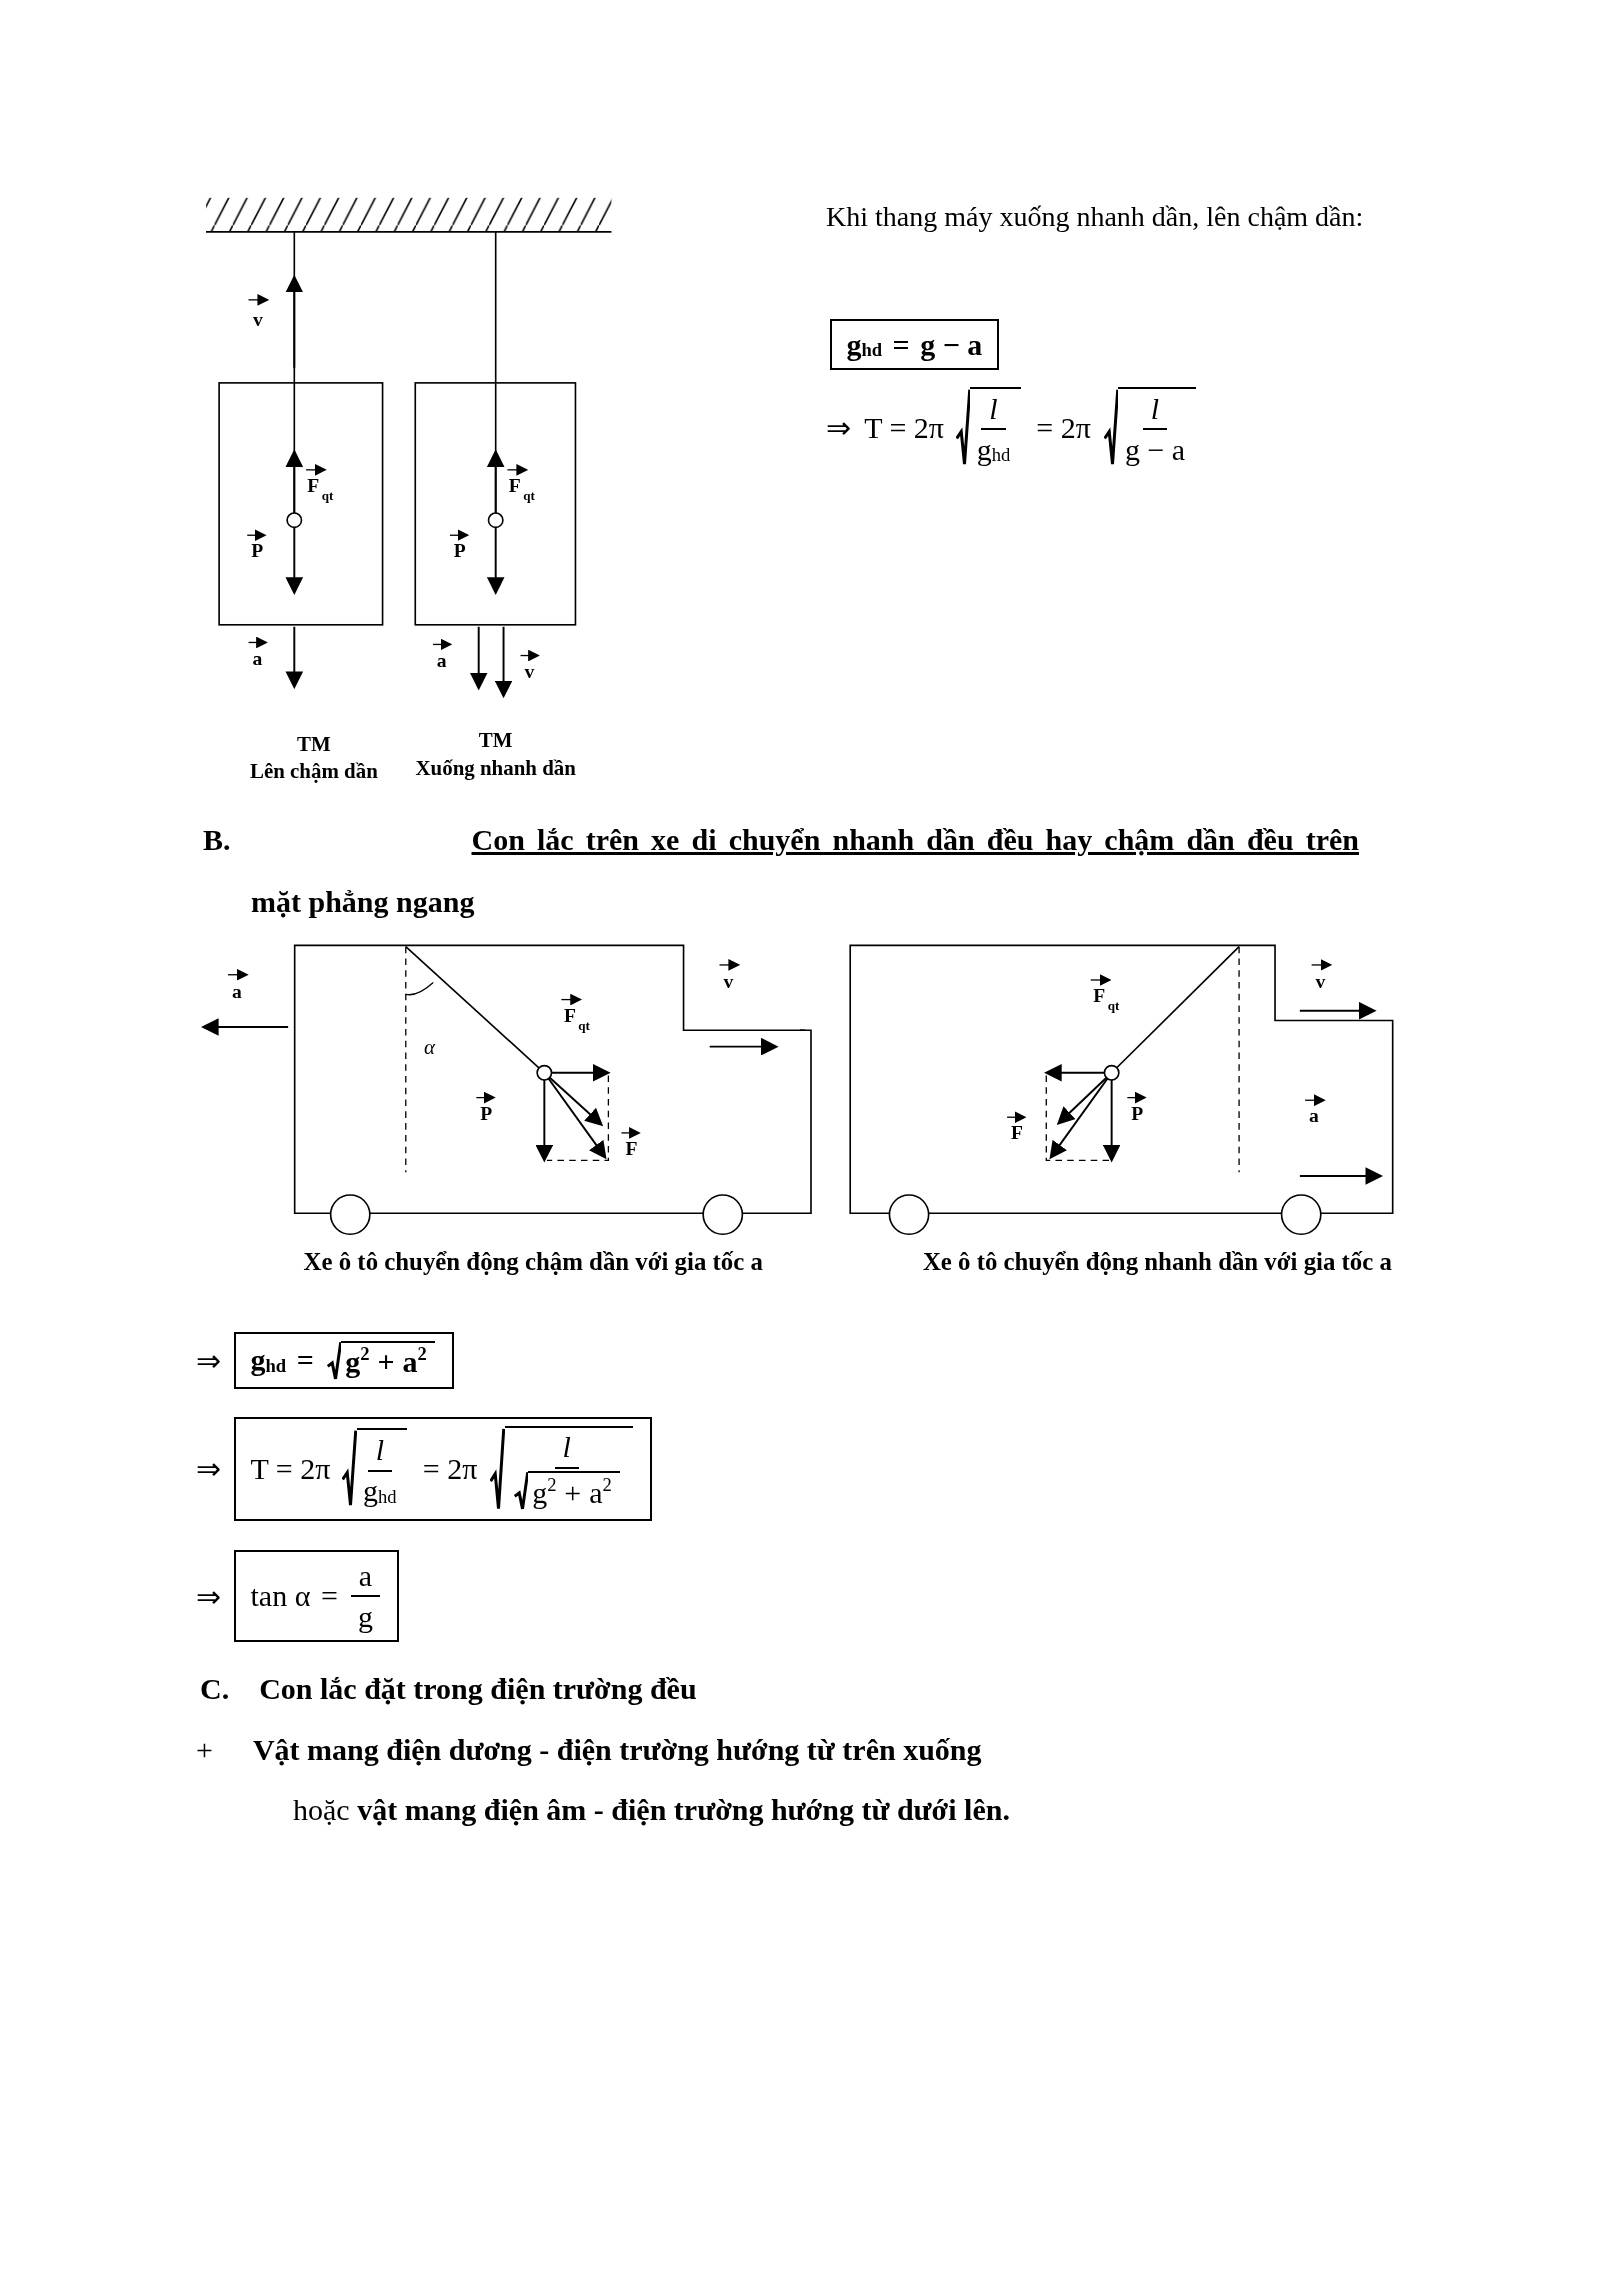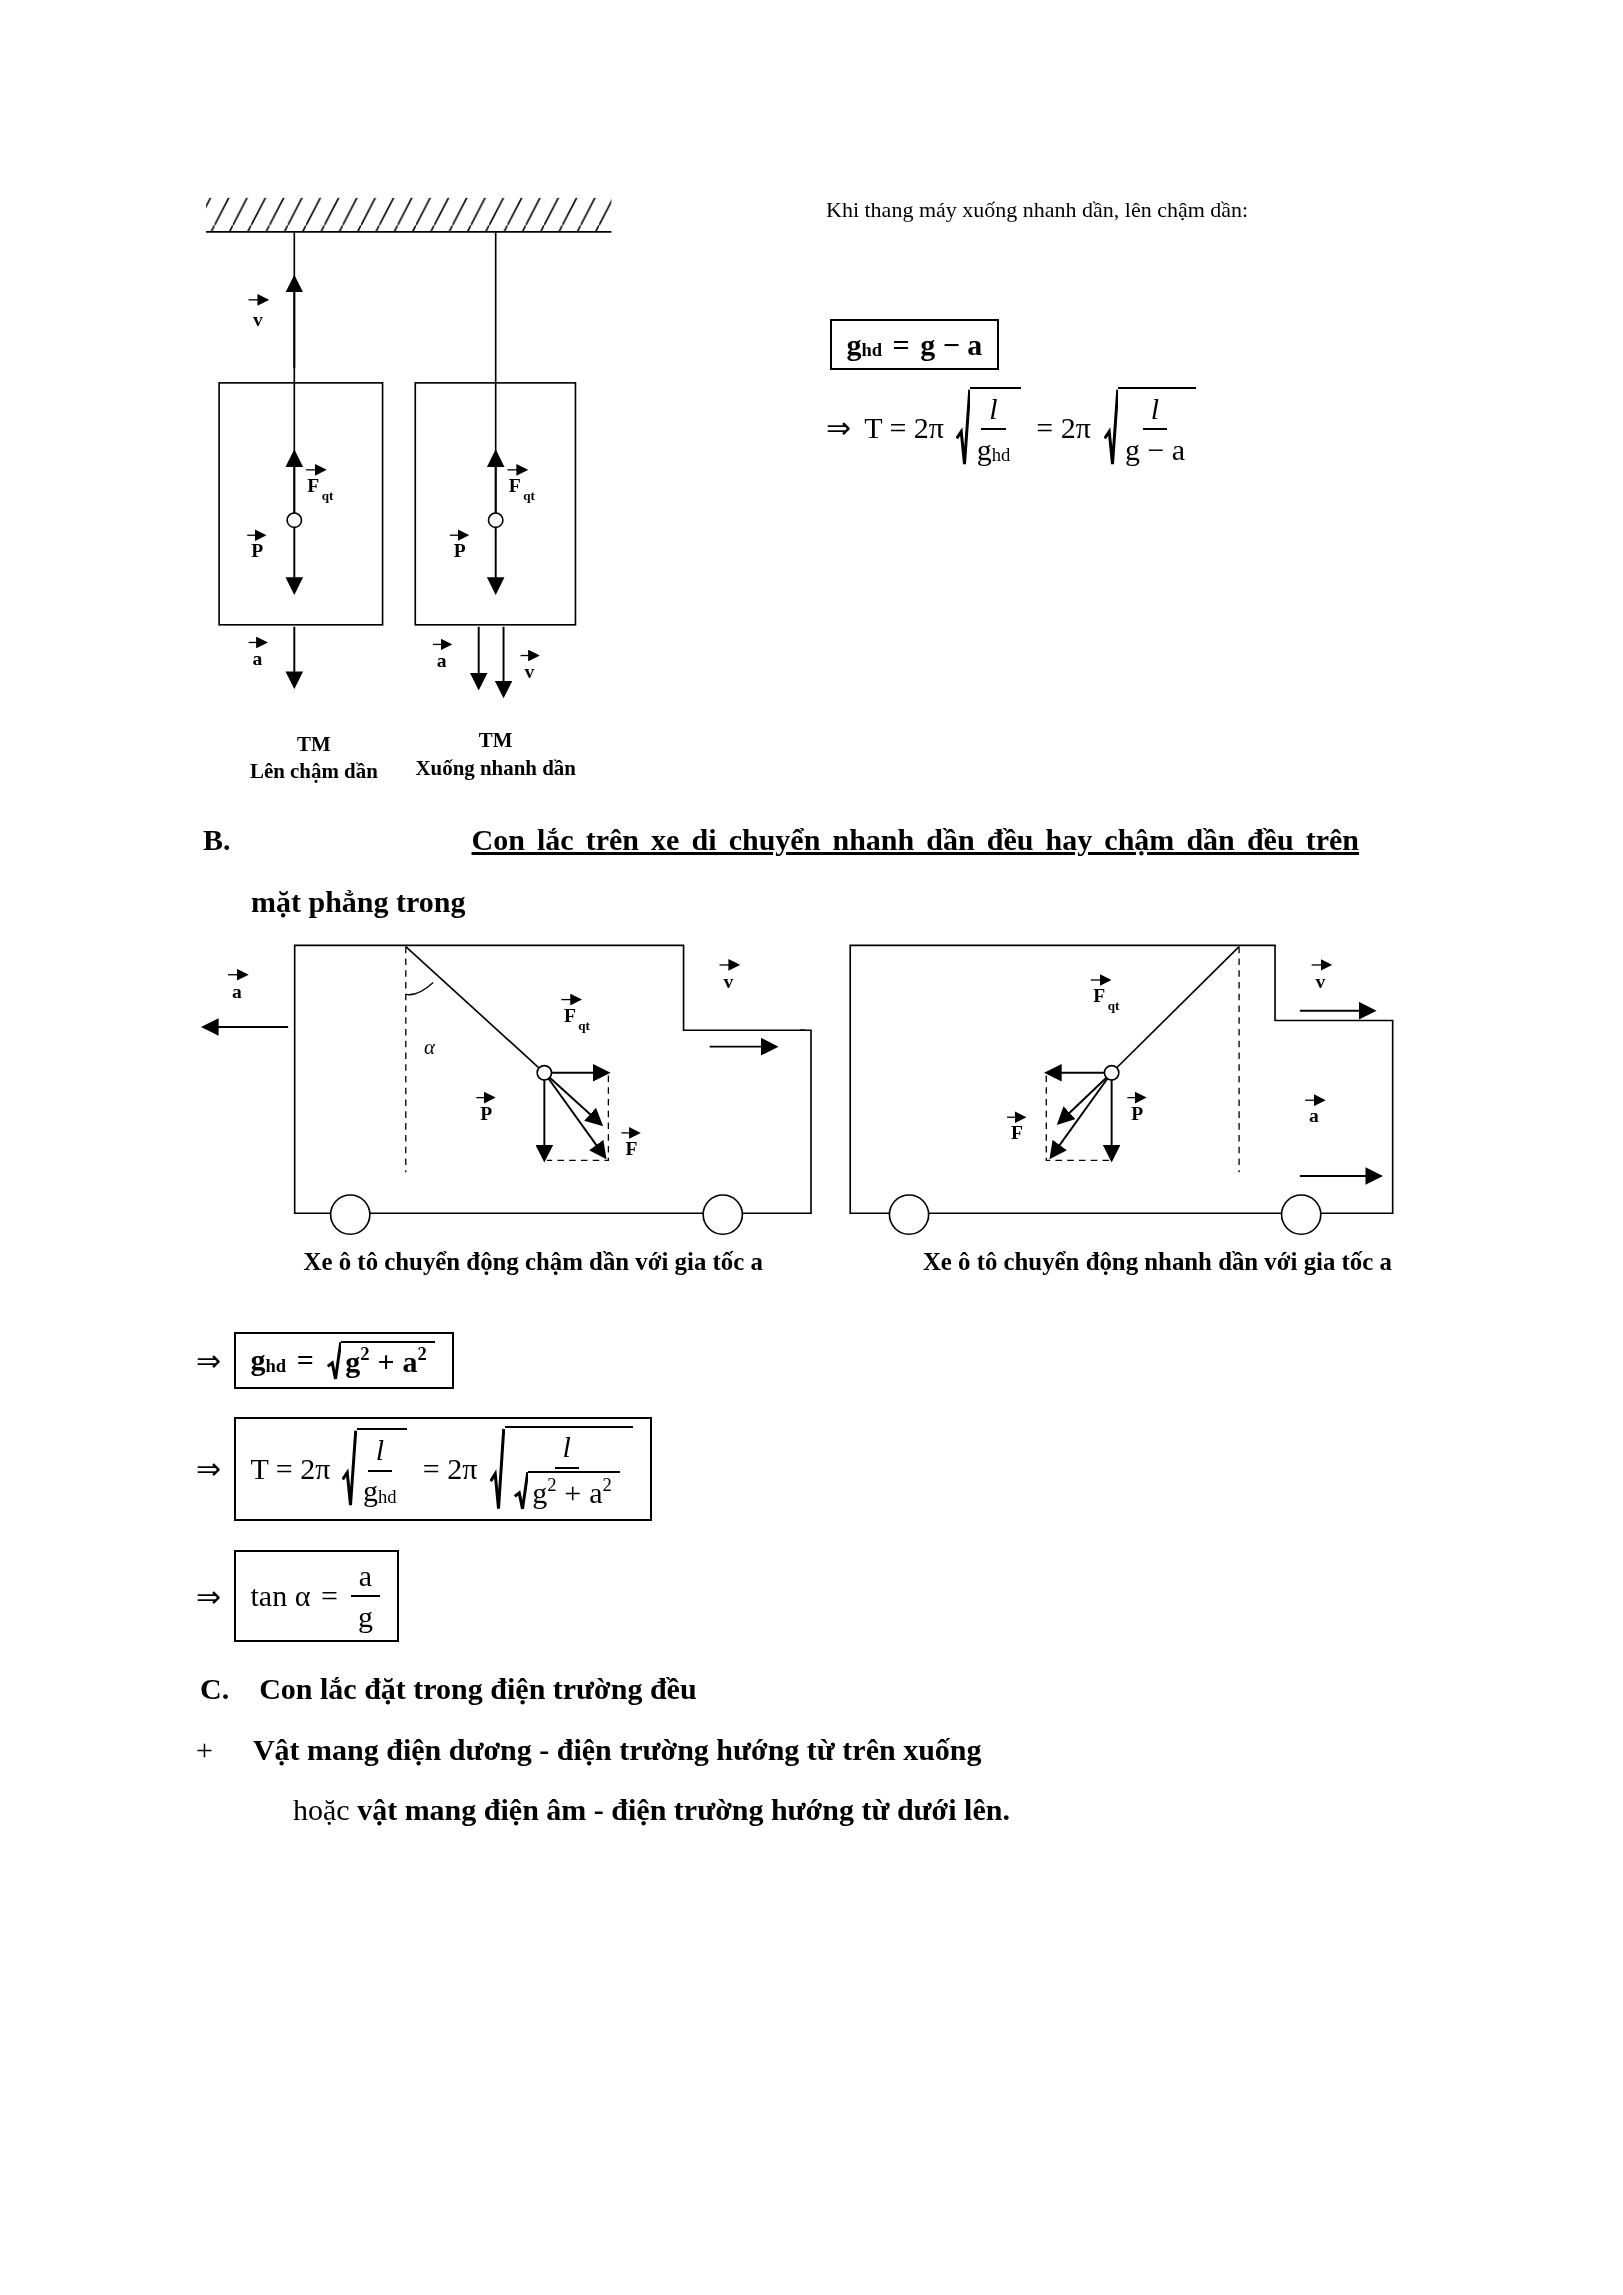--- a/index.html
+++ b/index.html
@@ -1,21 +1,21 @@
 <!DOCTYPE html>
 <html style="font-size:10.5px"><head>
 <meta charset="utf-8">
 <style>
   html,body { margin:0; padding:0; background:#fff; }
   .page { position:relative; width:1623px; height:2295px; background:#ffffff;
           font-family:"Liberation Serif", serif; color:#000; overflow:hidden; }
   .abs { position:absolute; }
   .f46 { font-size:30px; }
   .f-bold { font-weight:bold; }
-  .para { font-size:22px; line-height:2.3; text-align:justify; }
+  .para { font-size:28px; line-height:2.3; text-align:justify; }
 
   
   .formula { display:flex; align-items:center; }
   .formula-inline { display:inline-flex; align-items:center; }
   .fbox { border:2px solid #000; padding:6.5px 14.4px; display:inline-flex; align-items:center; }
   .imp { margin-right:13px; }
   .chunk { margin-right:9.2px; white-space:pre; }
   .mid { margin:0 10.5px 0 13px; white-space:pre; }
   .eq { margin:0 10.5px; }
   .plus { margin:0 7.9px; }
@@ -162,21 +162,21 @@
 
       <text x="458" y="852" class="cap">TM</text>
       <text x="458" y="894" class="cap">Xuống nhanh dần</text>
     </g>
   </svg>
 
   <div class="abs f46 f-bold" style="left:203px; top:823px; width:1230px;">
     <span>B.</span><span style="margin-left:241px; word-spacing:4.6px;text-decoration:underline;">Con lắc trên xe di chuyển nhanh dần đều hay chậm dần đều trên</span>
   </div>
   <div class="abs f46 f-bold" style="left:251px; top:885px;">
-    <span>mặt phẳng trong</span>
+    <span>mặt phẳng ngang</span>
   </div>
 
   <svg class="abs" style="left:196px; top:929px;" width="1230" height="366" viewBox="0 0 1880 560">
     <defs>
       <marker id="m2" viewBox="0 0 10 10" markerWidth="9" markerHeight="9" refX="8" refY="5" orient="auto">
         <path d="M0,0 L10,5 L0,10 z" fill="#000"></path>
       </marker>
     </defs>
 
     <g>

